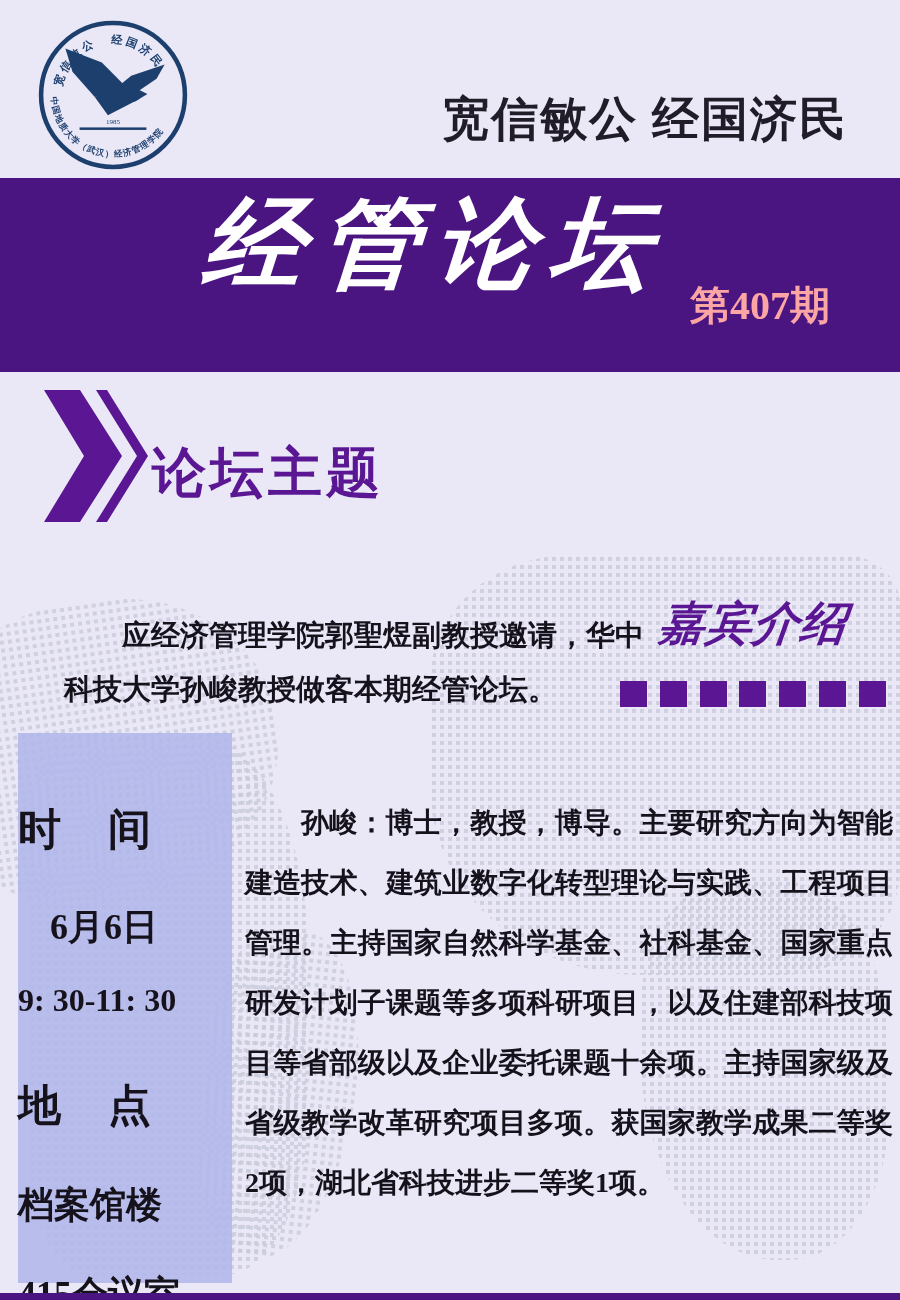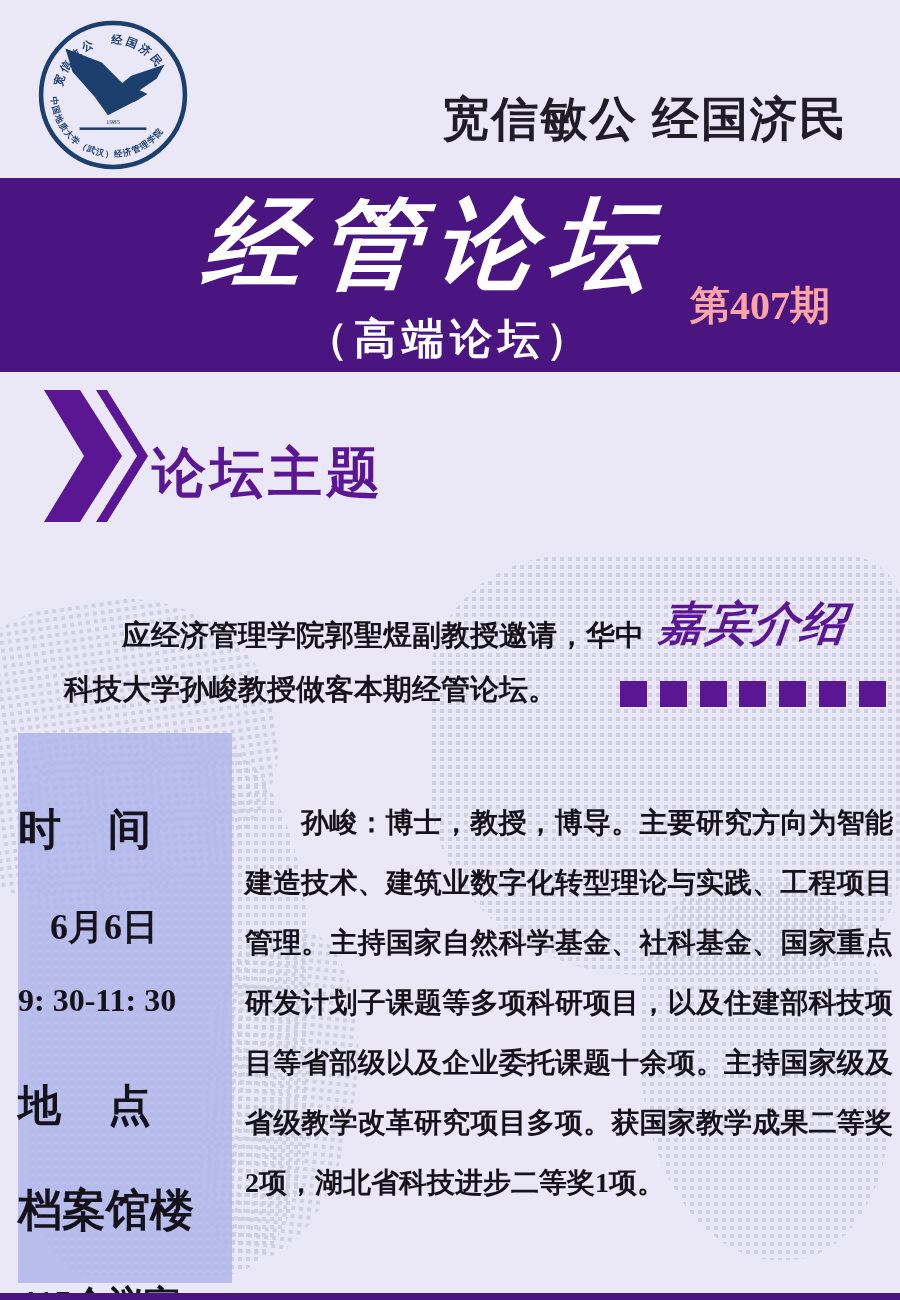--- a/index.html
+++ b/index.html
@@ -72,21 +72,21 @@
   .schedule{
     position:absolute;left:18px;top:733px;width:214px;height:550px;
     background:rgba(177,182,235,0.88);
     text-align:left;font-weight:bold;color:#16121c;
   }
   .sch-label{font-size:43px;letter-spacing:2px;margin:0;}
   .sch-time-label{padding-top:68px;}
   .sch-place-label{padding-top:58px;}
   .sch-date{font-size:36px;margin:44px 0 0 0;padding-left:32px;}
   .sch-range{font-size:32px;margin:30px 0 0 0;font-family:"Liberation Serif","DejaVu Serif",serif;}
-  .sch-building{font-size:44px;margin:46px 0 0 0;}
+  .sch-building{font-size:36px;margin:46px 0 0 0;}
   .sch-room{font-size:36px;margin:40px 0 0 0;}
   
   .bio{
     position:absolute;left:245px;top:793px;width:648px;
     font-size:28px;font-weight:bold;line-height:60px;
     text-indent:2em;text-align:justify;color:#16121c;margin:0;
   }
   
   .bottom-bar{position:absolute;left:0;bottom:0;width:900px;height:7px;background:#4a1581;}
 </style>
@@ -123,21 +123,20 @@
     </g>
     <text x="75" y="107" font-size="7" text-anchor="middle" fill="#1d3f6e">1985</text>
     <rect x="42" y="110" width="66" height="2.5" fill="#1d3f6e"></rect>
   </svg>
 
   <div class="slogan">宽信敏公 经国济民</div>
 
   <div class="banner">
     <div class="banner-title">经管论坛</div>
     <div class="banner-issue">第407期</div>
-    <div class="banner-subtitle">（高端论坛）</div>
   </div>
 
   <svg class="chevron" viewBox="0 0 130 136">
     <polygon points="26,2 62,2 104,68 62,134 26,134 66,68" fill="#5a1693"></polygon>
     <polygon points="78,2 89,2 130,68 89,134 78,134 119,68" fill="#5a1693"></polygon>
   </svg>
   <h2 class="theme-heading">论坛主题</h2>
 
   <p class="intro">应经济管理学院郭聖煜副教授邀请，华中科技大学孙峻教授做客本期经管论坛。</p>
 

